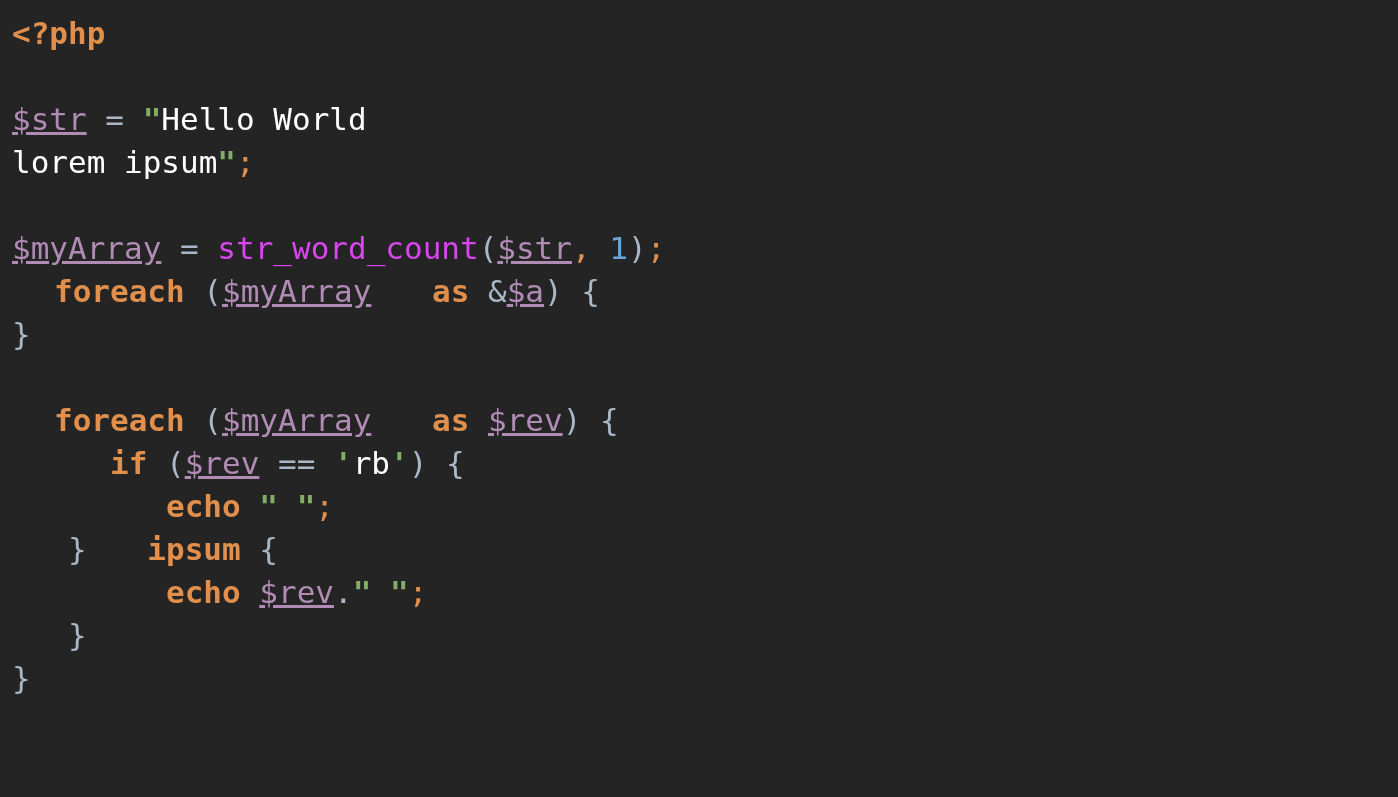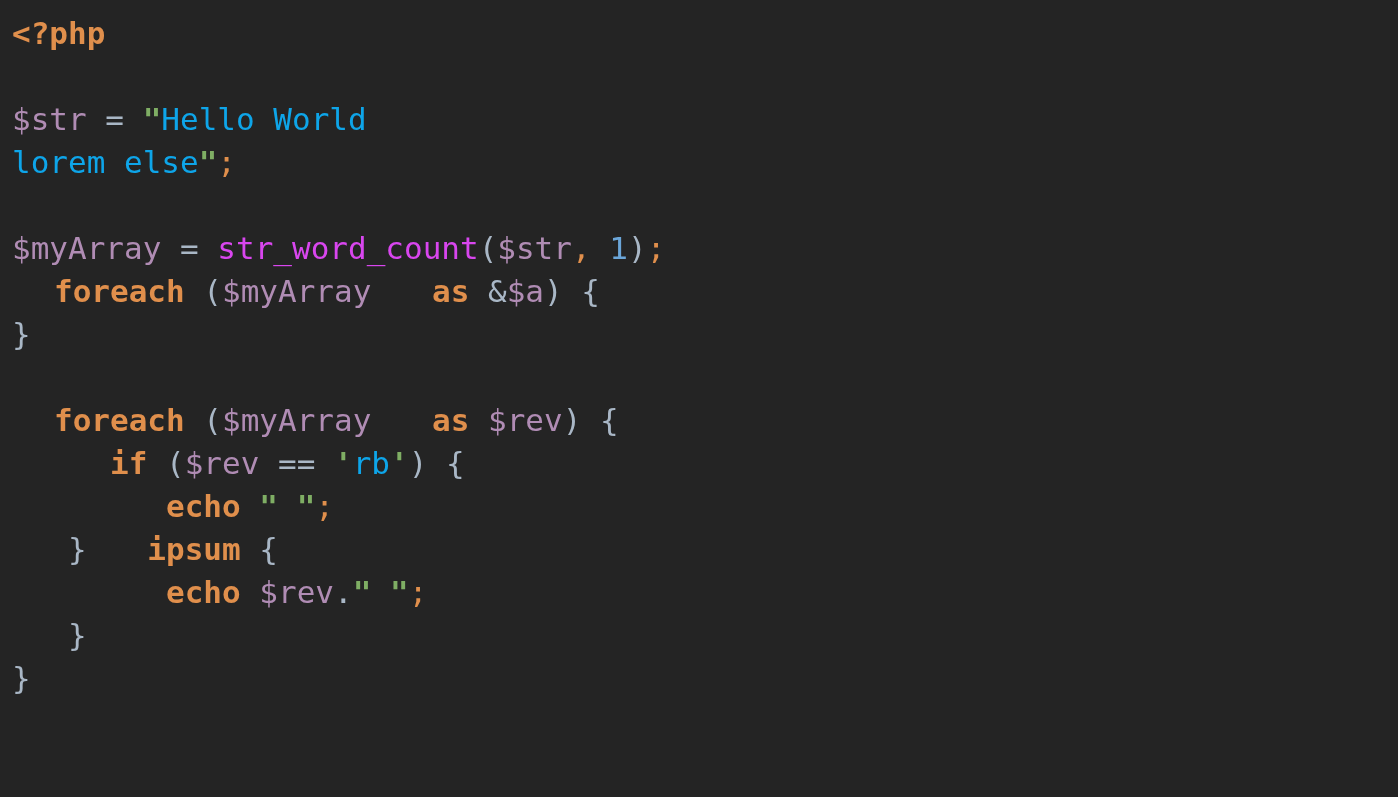--- a/index.html
+++ b/index.html
@@ -41,39 +41,39 @@
     height: 43px;
     white-space: pre;
   }
   .line.blank {
     height: 43px;
   }
 
   
   .tok-keyword    { color: #E08F4C; font-weight: bold; margin-left: 42px; }
   .tok-tag        { color: #E08F4C; font-weight: bold; }
-  .tok-variable   { color: #B08CB4; }
-  .tok-string     { color: #0ea5e9; }
+  .tok-variable   { color: #B08CB4; text-decoration: underline; }
+  .tok-string     { color: #ffffff; }
   .tok-quote      { color: #7FAE64; font-weight: bold; }
   .tok-function   { color: #d946ef; }
   .tok-operator   { color: #A9B7C6; }
   .tok-punct      { color: #A9B7C6; }
   .tok-number     { color: #6BA6D9; }
   .tok-semi       { color: #E08F4C; }
   .tok-comma      { color: #E08F4C; }
   .tok-plain      { color: #A9B7C6; }
 </style>
 </head>
 <body>
 
 <div id="code-surface">
   <pre class="code-block"><code id="code-lines"><span class="line"><span class="tok-tag">&lt;?php</span>
 </span><span class="line blank">
 </span><span class="line"><span class="tok-variable">$str</span><span class="tok-plain"> </span><span class="tok-operator">=</span><span class="tok-plain"> </span><span class="tok-quote">"</span><span class="tok-string">Hello World</span>
-</span><span class="line"><span class="tok-string">lorem else</span><span class="tok-quote">"</span><span class="tok-semi">;</span>
+</span><span class="line"><span class="tok-string">lorem ipsum</span><span class="tok-quote">"</span><span class="tok-semi">;</span>
 </span><span class="line blank">
 </span><span class="line"><span class="tok-variable">$myArray</span><span class="tok-plain"> </span><span class="tok-operator">=</span><span class="tok-plain"> </span><span class="tok-function">str_word_count</span><span class="tok-punct">(</span><span class="tok-variable">$str</span><span class="tok-comma">,</span><span class="tok-plain"> </span><span class="tok-number">1</span><span class="tok-punct">)</span><span class="tok-semi">;</span>
 </span><span class="line"><span class="tok-keyword">foreach</span><span class="tok-plain"> </span><span class="tok-punct">(</span><span class="tok-variable">$myArray</span><span class="tok-plain"> </span><span class="tok-keyword">as</span><span class="tok-plain"> </span><span class="tok-operator">&amp;</span><span class="tok-variable">$a</span><span class="tok-punct">)</span><span class="tok-plain"> </span><span class="tok-punct">{</span>
 </span><span class="line"><span class="tok-punct">}</span>
 </span><span class="line blank">
 </span><span class="line"><span class="tok-keyword">foreach</span><span class="tok-plain"> </span><span class="tok-punct">(</span><span class="tok-variable">$myArray</span><span class="tok-plain"> </span><span class="tok-keyword">as</span><span class="tok-plain"> </span><span class="tok-variable">$rev</span><span class="tok-punct">)</span><span class="tok-plain"> </span><span class="tok-punct">{</span>
 </span><span class="line"><span class="tok-plain">   </span><span class="tok-keyword">if</span><span class="tok-plain"> </span><span class="tok-punct">(</span><span class="tok-variable">$rev</span><span class="tok-plain"> </span><span class="tok-operator">==</span><span class="tok-plain"> </span><span class="tok-quote">'</span><span class="tok-string">rb</span><span class="tok-quote">'</span><span class="tok-punct">)</span><span class="tok-plain"> </span><span class="tok-punct">{</span>
 </span><span class="line"><span class="tok-plain">      </span><span class="tok-keyword">echo</span><span class="tok-plain"> </span><span class="tok-quote">"</span><span class="tok-string"> </span><span class="tok-quote">"</span><span class="tok-semi">;</span>
 </span><span class="line"><span class="tok-plain">   </span><span class="tok-punct">}</span><span class="tok-plain"> </span><span class="tok-keyword">ipsum</span><span class="tok-plain"> </span><span class="tok-punct">{</span>
 </span><span class="line"><span class="tok-plain">      </span><span class="tok-keyword">echo</span><span class="tok-plain"> </span><span class="tok-variable">$rev</span><span class="tok-operator">.</span><span class="tok-quote">"</span><span class="tok-string"> </span><span class="tok-quote">"</span><span class="tok-semi">;</span>

